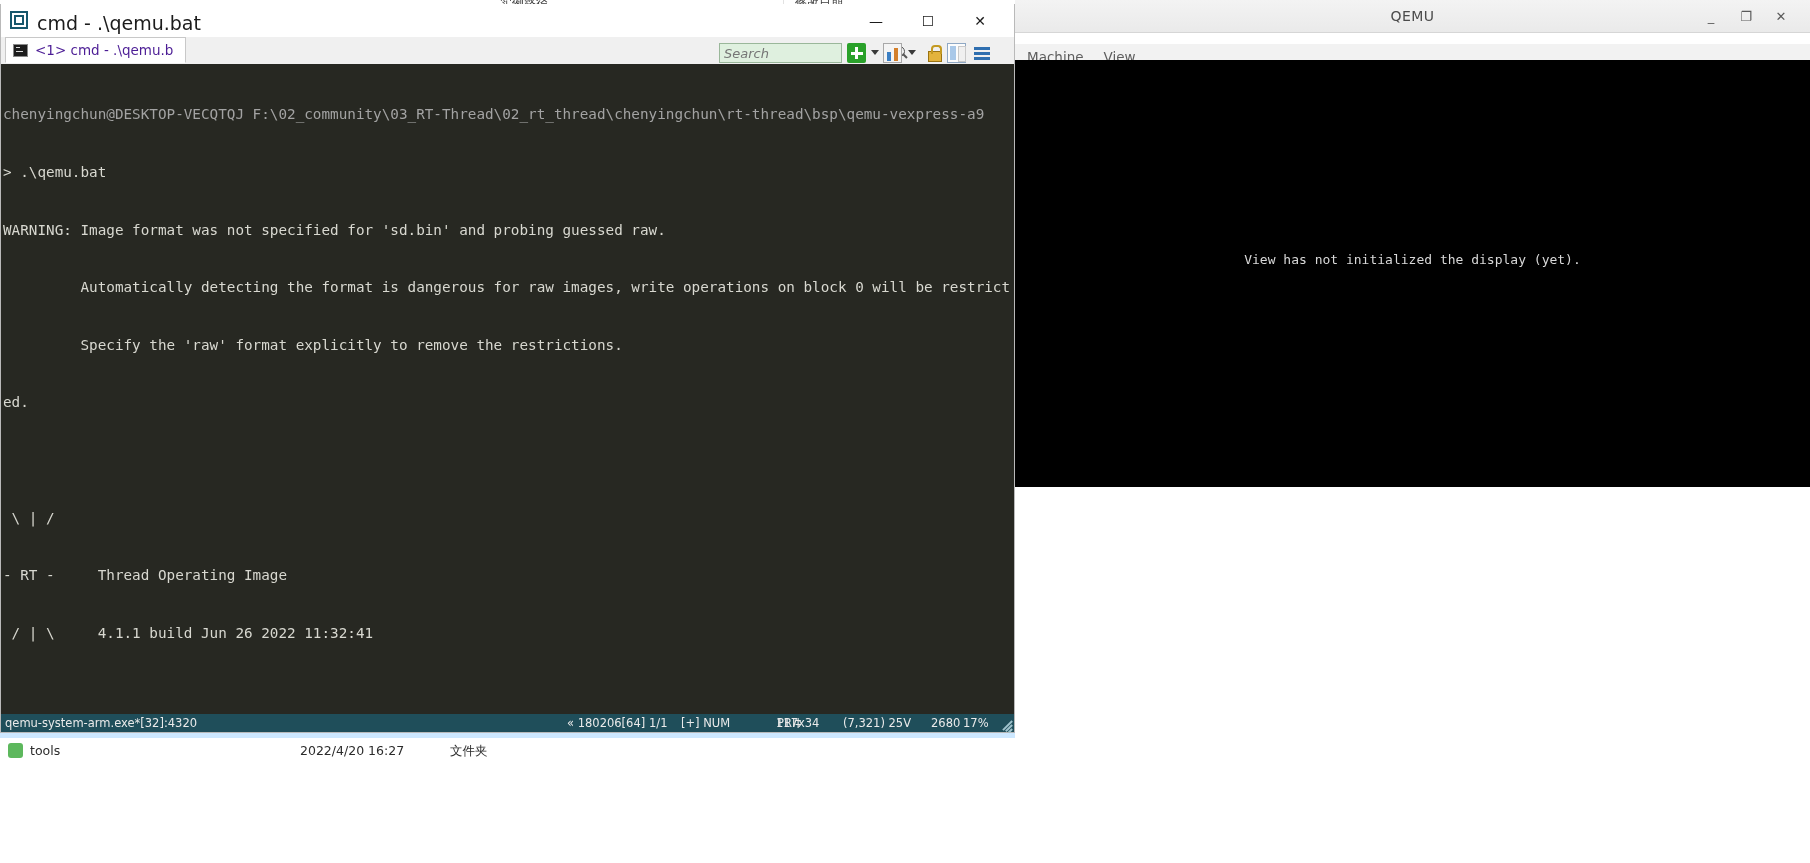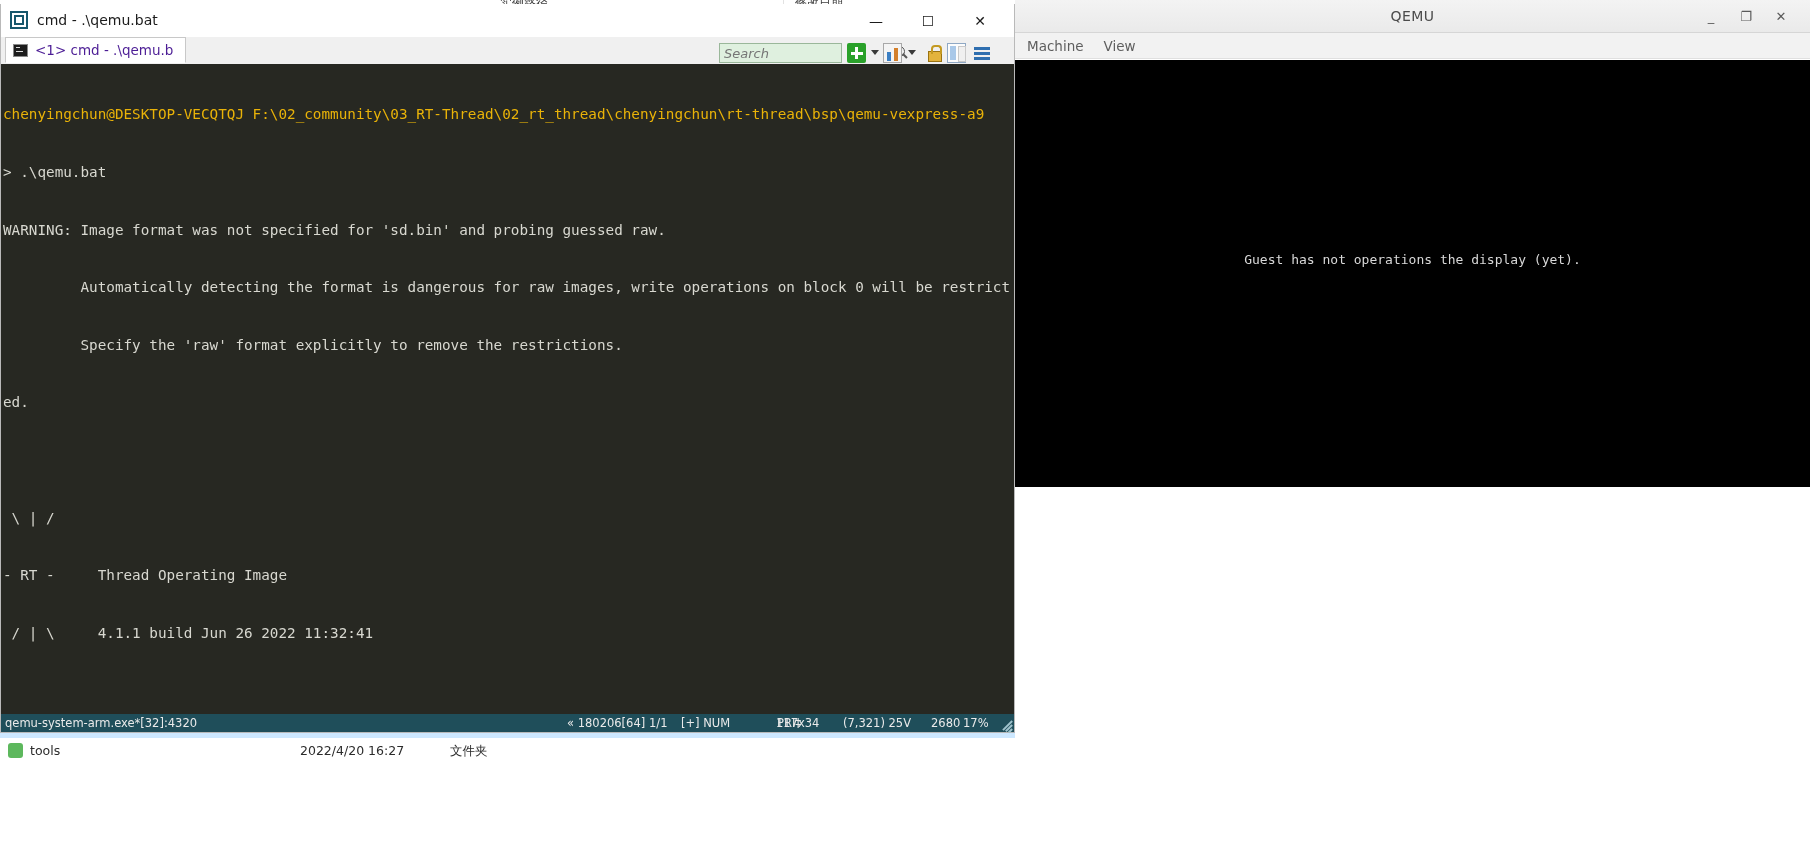--- a/index.html
+++ b/index.html
@@ -65,21 +65,21 @@
     position: absolute; top: 0; width: 34px; height: 33px;
     display: flex; align-items: center; justify-content: center;
     color: #5a5a5a; font-size: 13px; font-family: "DejaVu Sans", sans-serif;
   }
   #qemu-min { right: 82px; }
   #qemu-max { right: 47px; }
   #qemu-close { right: 12px; }
   #qemu-menubar {
     height: 26px; width: 100%; background: #f2f2f2;
     border-bottom: 1px solid #e0e0e0;
-    display: flex; align-items: center; padding-left: 12px; gap: 20px;
+    display: flex; align-items: center; padding-left: 12px; gap: 20px; margin-top: 11px;
   }
   .qmenu { font-size: 13.5px; color: #5e5e5e; font-family: "DejaVu Sans", sans-serif; }
   #qemu-guest {
     position: absolute; left: 0; top: 60px; width: 795px; height: 427px;
     background: #000000;
   }
   #qemu-guest-msg {
     position: absolute; left: 0; right: 0; top: 192px; text-align: center;
     color: #d8d8d8; font-size: 13px;
     font-family: "DejaVu Sans Mono", monospace;
@@ -102,21 +102,21 @@
     position: absolute; left: 9px; top: 7px; width: 18px; height: 18px;
     border: 2px solid #17566b; background: #ffffff;
     display: flex; align-items: center; justify-content: center;
   }
   #cw-appicon i {
     width: 10px; height: 10px; border: 2px solid #17566b; background: #fff;
     display: block; font-style: normal;
   }
   #cw-title {
     position: absolute; left: 36px; top: 8px;
-    font-size: 14px; color: #1b1b1b;
+    font-size: 19px; color: #1b1b1b;
     font-family: "DejaVu Sans", sans-serif;
   }
   .cwbtn {
     position: absolute; top: 0; width: 48px; height: 33px;
     display: flex; align-items: center; justify-content: center;
     color: #1b1b1b; font-size: 14px;
     font-family: "DejaVu Sans", sans-serif;
   }
   #cw-min { right: 114px; }
   #cw-max { right: 62px; }
@@ -226,21 +226,21 @@
   
   #cw-console {
     position: absolute; left: 0; top: 60px; width: 1013px; height: 652px;
     background: #272822; overflow: hidden;
     font-family: "DejaVu Sans Mono", monospace;
     font-size: 14.3px; line-height: 19.2px;
     padding: 3px 0 0 2px;
     white-space: pre;
   }
   .ln { display: block; height: 19.2px; }
-  .c-green   { color: #eab308; }
+  .c-green   { color: #a3a3a3; }
   .c-plain   { color: #d8d8d0; }
 
   
   #cw-statusbar {
     position: absolute; left: 0; bottom: 0; width: 1013px; height: 18px;
     background: #1f4e5a; color: #eaeaea;
     font-size: 11.5px; font-family: "DejaVu Sans", sans-serif;
     display: flex; align-items: center;
   }
   #sb-proc { position: absolute; left: 4px; }
@@ -300,21 +300,21 @@
     <div id="qemu-title">QEMU</div>
     <div class="qwbtn" id="qemu-min">_</div>
     <div class="qwbtn" id="qemu-max">❐</div>
     <div class="qwbtn" id="qemu-close">✕</div>
   </div>
   <div id="qemu-menubar">
     <span class="qmenu">Machine</span>
     <span class="qmenu">View</span>
   </div>
   <div id="qemu-guest">
-    <div id="qemu-guest-msg">Guest has not operations the display (yet).</div>
+    <div id="qemu-guest-msg">View has not initialized the display (yet).</div>
   </div>
   <div id="qemu-rest"></div>
 </div>
 
 <div id="console-window">
 
   <div id="cw-titlebar">
     <div id="cw-appicon">
         <i></i>
       </div>

